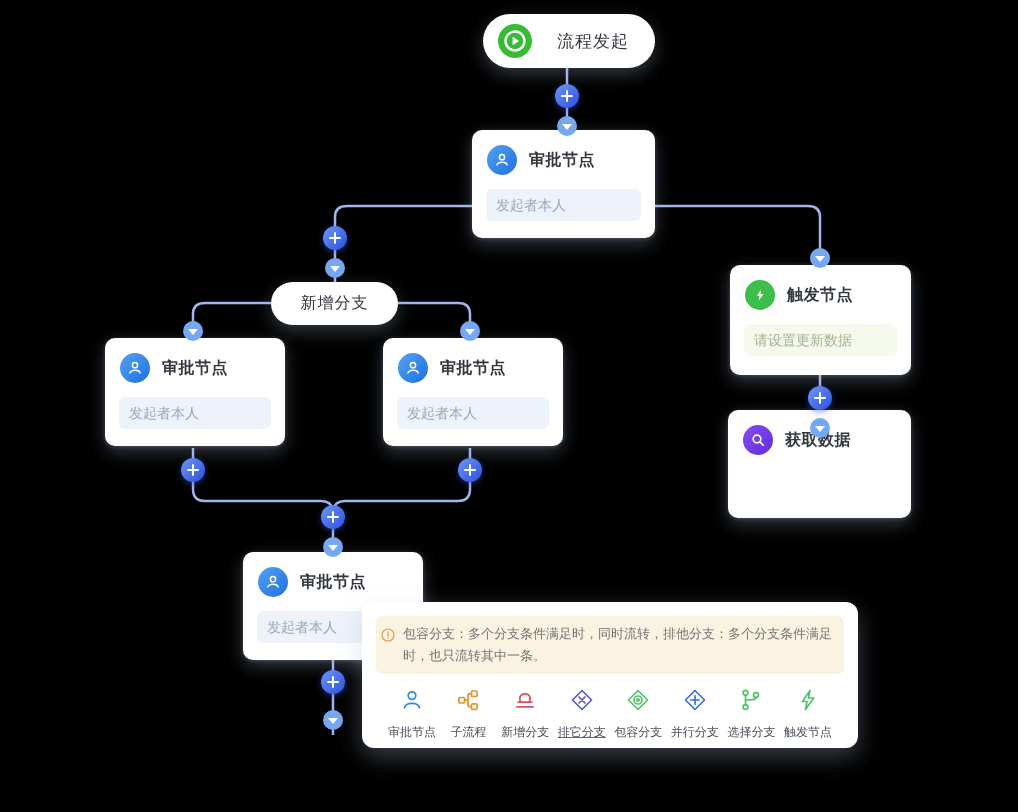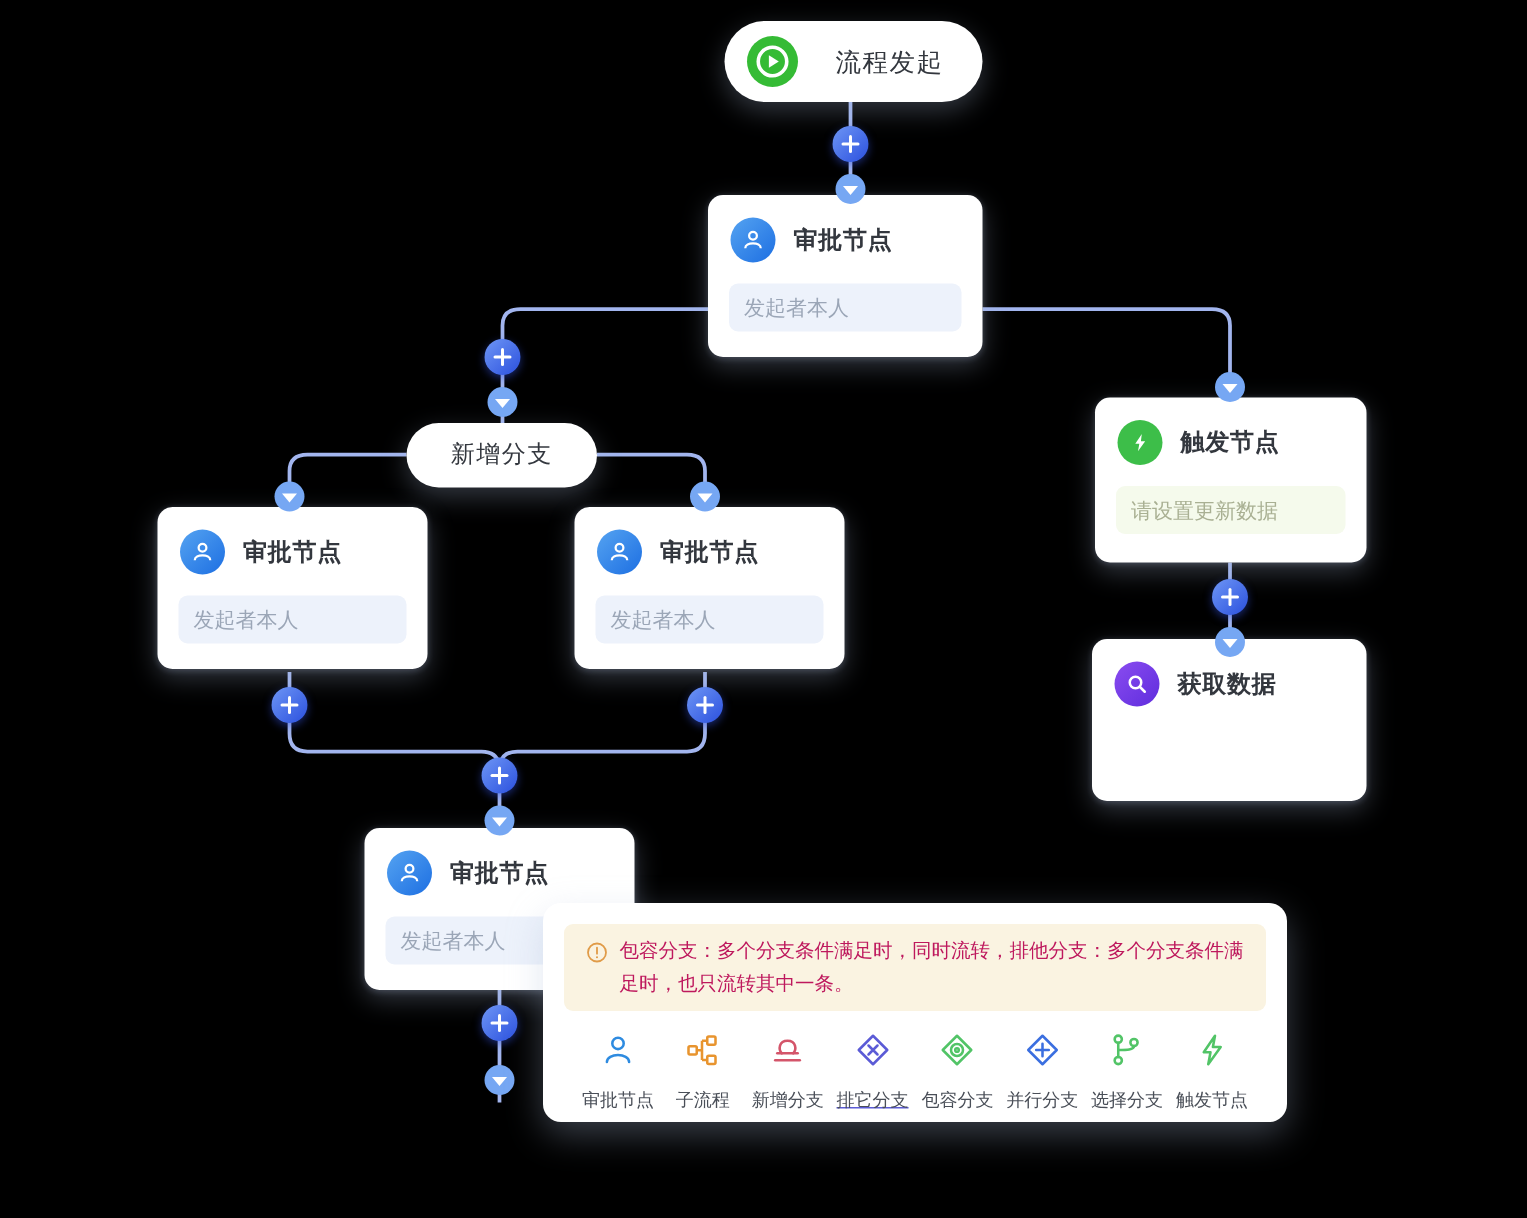--- a/index.html
+++ b/index.html
@@ -39,22 +39,22 @@
   .chev-btn { position:absolute; width:20px; height:20px; border-radius:50%; z-index:3;
               background:#76a7f3; cursor:pointer; }
   .chev-btn::after { content:""; position:absolute; left:5px; top:8px;
                      border-left:5px solid transparent; border-right:5px solid transparent;
                      border-top:6px solid #fff; }
 
   
   .panel { position:absolute; left:362px; top:602px; width:496px; height:146px;
            background:#fff; border-radius:12px; z-index:6;
            box-shadow:0 8px 24px rgba(170,185,215,.35); padding:14px 14px 0 14px; }
-  .notice { background:#faf3e1; border-radius:6px; padding:7px 15px; display:flex; gap:8px;
-            font-size:13px; line-height:22px; color:#be185d; }
+  .notice { background:#faf3e1; border-radius:6px; padding:7px 5px; display:flex; gap:8px;
+            font-size:13px; line-height:22px; color:#737373; }
   .notice .nicon { flex:0 0 14px; margin-top:4px; }
   .tool-row { display:flex; justify-content:space-between; padding:13px 8px 0 8px; }
   .tool-item { display:flex; flex-direction:column; align-items:center; gap:7px; width:56px; cursor:pointer; }
   .tool-item .tlbl { font-size:12px; color:#4a4f58; white-space:nowrap; }
 </style>
 </head>
 <body>
 
 <div class="canvas">
 
@@ -144,21 +144,21 @@
       <span class="nico green">
         <svg width="18" height="18" viewBox="0 0 24 24">
           <path d="M13.6,4.5 L7.8,13.2 H11.4 L10.2,19.8 L16.6,10.8 H12.8 Z" fill="#fff"></path>
         </svg>
       </span>
       <span class="ttl">触发节点</span>
     </div>
     <div class="val green">请设置更新数据</div>
   </div>
 
-  <div class="card" style="left:728px; top:426px; width:183px; height:108px;">
+  <div class="card" style="left:728px; top:410px; width:183px; height:108px;">
     <div class="hd">
       <span class="nico purple">
         <svg width="20" height="20" viewBox="0 0 24 24" fill="none" stroke="#fff" stroke-width="2" stroke-linecap="round">
           <circle cx="10.8" cy="10.8" r="4.6"></circle>
             <path d="M14.4,14.4 L18.2,18.2"></path>
         </svg>
       </span>
       <span class="ttl">获取数据</span>
     </div>
   </div>

